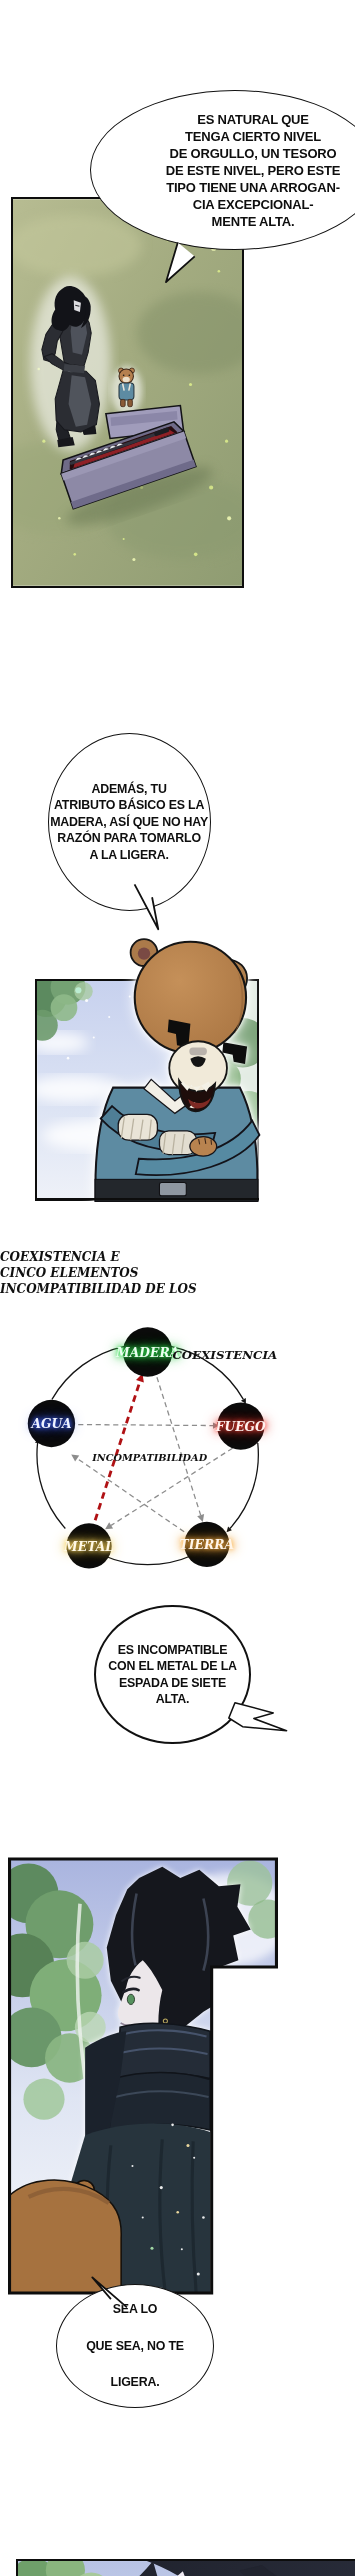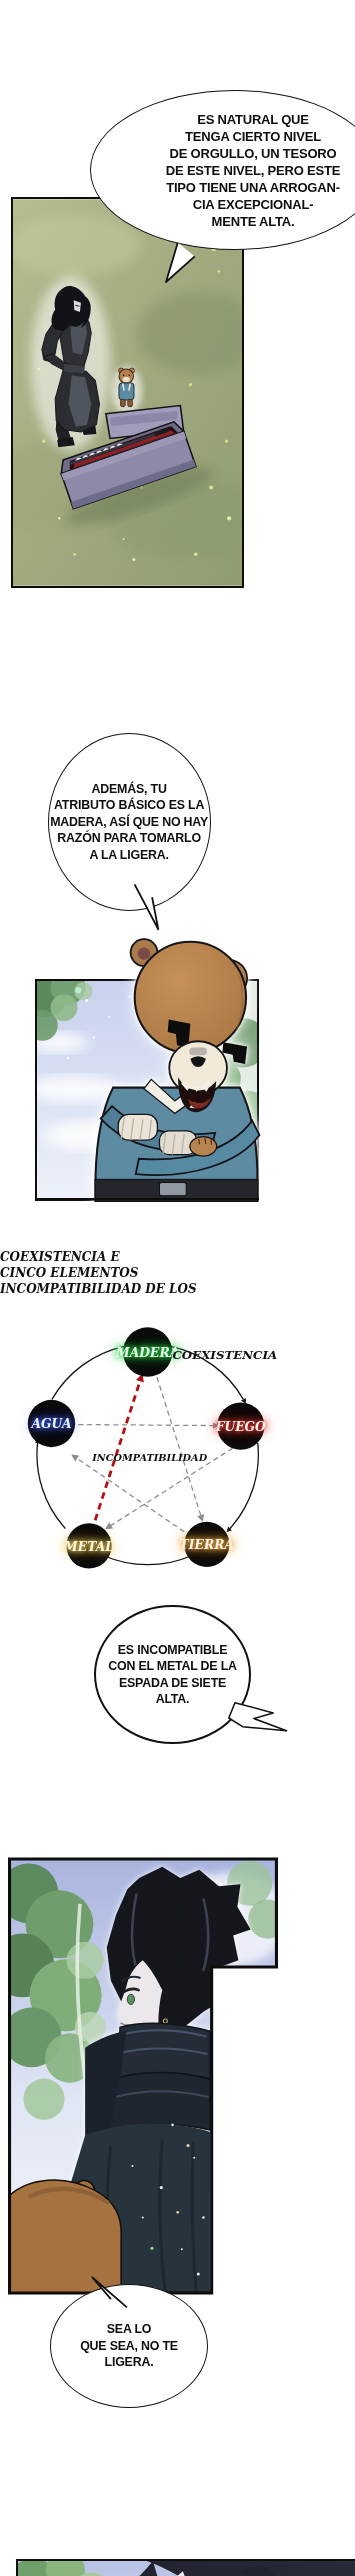--- a/index.html
+++ b/index.html
@@ -396,21 +396,21 @@
       <g>
         <circle cx="148" cy="648" r="20" fill="#a6723f" stroke="#14100c" stroke-width="3"></circle>
         <circle cx="148" cy="650" r="9" fill="#7c4a33"></circle>
         <path d="M0,660 C40,622 110,616 170,648 C210,670 222,700 220,740 L220,850 L0,850 Z" fill="#a6723f" stroke="#14100c" stroke-width="3"></path>
         <path d="M40,660 C90,636 150,640 196,672" stroke="#8a5c36" stroke-width="8" fill="none" opacity=".8"></path>
       </g>
     </g>
     <path d="M3,3 H522 V213 H396 V847 H3 Z" fill="none" stroke="#0d0d0d" stroke-width="6"></path>
   </svg>
 
-  <div class="bubble" style="left:50px;top:2284px;width:158px;height:124px;">
+  <div class="bubble" style="left:56px;top:2284px;width:158px;height:124px;gap:20px;">
     <span class="ln">SEA LO</span>
     <span class="ln">QUE SEA, NO TE</span>
     <span class="ln">LIGERA.</span>
   </div>
   <svg class="tail" style="left:82px;top:2267px;" width="62" height="57" viewBox="0 0 120 110">
     <polygon points="56,62 87,78 20,20" fill="#ffffff"></polygon>
     <path d="M56,62 L20,20 L87,78" fill="none" stroke="#111" stroke-width="3.5" stroke-linejoin="round"></path>
   </svg>
 
   <div class="panel" style="left:15.5px;top:2559px;width:340px;height:286px;border-right:none;border-bottom:none;">

